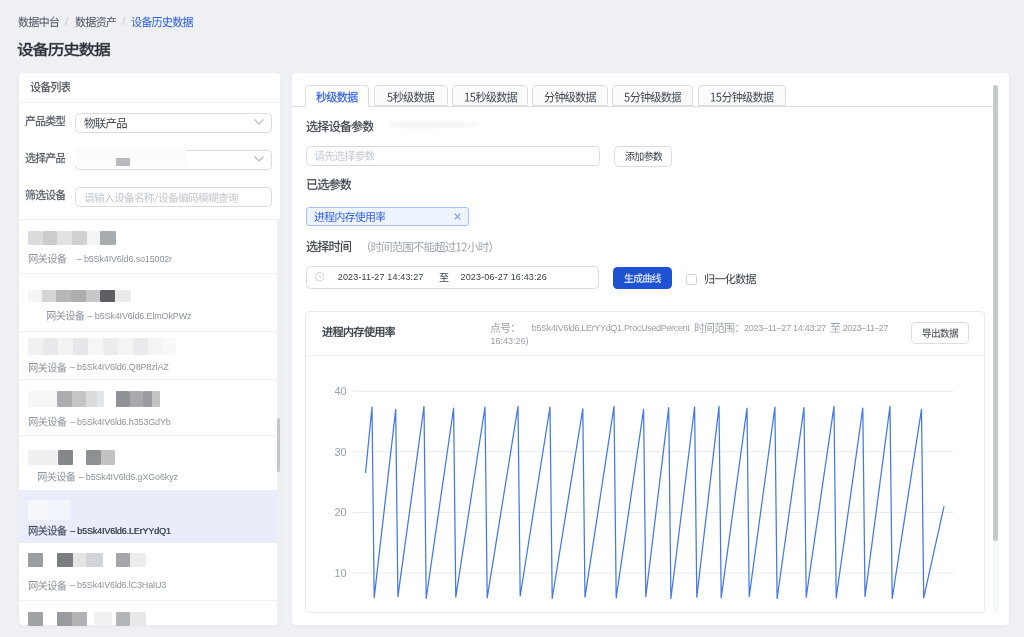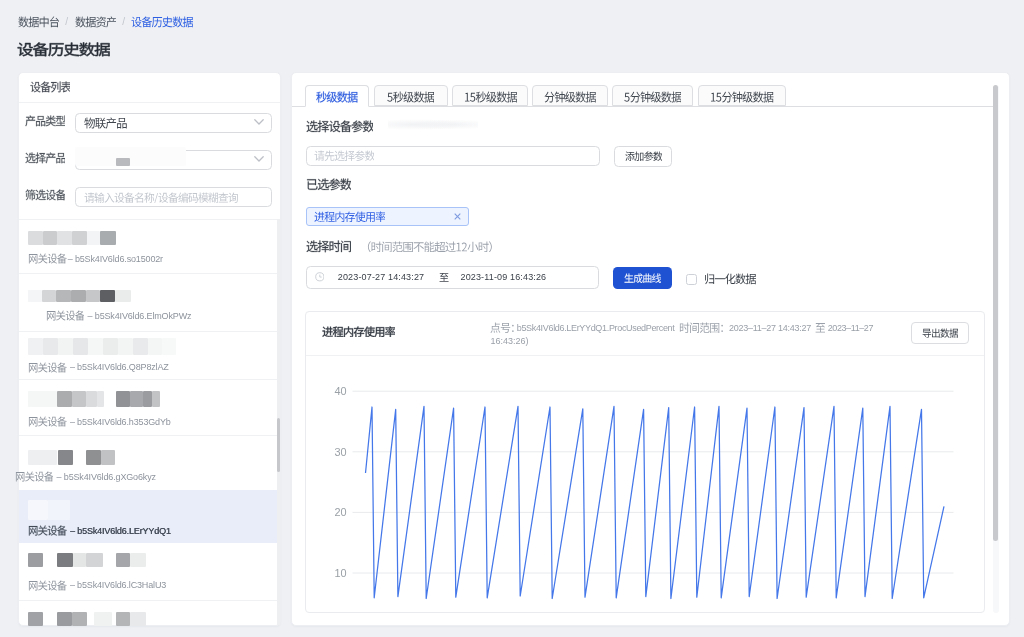--- a/index.html
+++ b/index.html
@@ -128,21 +128,21 @@
 <div class="abs" style="left:72.1px;top:231px;width:14.7px;height:14px;background:#cfd1d3;border-radius:1px"></div>
 <div class="abs" style="left:86.8px;top:231px;width:13px;height:14px;background:#f3f4f5;border-radius:1px"></div>
 <div class="abs" style="left:99.8px;top:231px;width:16px;height:14px;background:#a9acaf;border-radius:1px"></div>
 <div class="row" style="left:28.3px;top:252.2px;height:13px">
 <svg class="ct" style="width:38.4px;height:11.04px;" viewBox="0 0 3720 1000" preserveAspectRatio="none" fill="#8d939c">
       <use href="#u7F51" x="0"></use>
       <use href="#u5173" x="930"></use>
       <use href="#u8BBE" x="1860"></use>
       <use href="#u5907" x="2790"></use>
     </svg>
-<span style="font-size:9px;letter-spacing:-0.15px;color:#8d939c;margin-left:1px">– b5Sk4IV6ld6.so15002r</span>
+<span style="font-size:9px;letter-spacing:-0.15px;color:#8d939c;margin-left:10px">– b5Sk4IV6ld6.so15002r</span>
 </div>
 <div class="sep" style="left:19px;top:272.8px;width:261px"></div>
 <div class="abs" style="left:28px;top:289.8px;width:14px;height:12.4px;background:#f4f5f6;border-radius:1px"></div>
 <div class="abs" style="left:42px;top:289.8px;width:14px;height:12.4px;background:#d3d5d6;border-radius:1px"></div>
 <div class="abs" style="left:56px;top:289.8px;width:15px;height:12.4px;background:#b5b7b9;border-radius:1px"></div>
 <div class="abs" style="left:71px;top:289.8px;width:15px;height:12.4px;background:#abadaf;border-radius:1px"></div>
 <div class="abs" style="left:86px;top:289.8px;width:14px;height:12.4px;background:#c5c7c9;border-radius:1px"></div>
 <div class="abs" style="left:100px;top:289.8px;width:15px;height:12.4px;background:#5d5f62;border-radius:1px"></div>
 <div class="abs" style="left:115px;top:289.8px;width:16px;height:12.4px;background:#eaebeb;border-radius:1px"></div>
 <div class="row" style="left:46px;top:309.2px;height:13px">
@@ -191,21 +191,21 @@
       <use href="#u8BBE" x="1860"></use>
       <use href="#u5907" x="2790"></use>
     </svg>
 <span style="font-size:9px;letter-spacing:-0.15px;color:#8d939c;margin-left:3.2px">– b5Sk4IV6ld6.h353GdYb</span>
 </div>
 <div class="sep" style="left:19px;top:435.4px;width:261px"></div>
 <div class="abs" style="left:28px;top:450px;width:28.7px;height:14.8px;background:#eeeff0;border-radius:1px"></div>
 <div class="abs" style="left:58px;top:450px;width:14.7px;height:14.8px;background:#85878a;border-radius:1px"></div>
 <div class="abs" style="left:86px;top:450px;width:14.7px;height:14.8px;background:#8e9092;border-radius:1px"></div>
 <div class="abs" style="left:100.7px;top:450px;width:14.7px;height:14.8px;background:#c0c2c4;border-radius:1px"></div>
-<div class="row" style="left:15px;top:470.3px;height:13px">
+<div class="row" style="left:37px;top:470.3px;height:13px">
 <svg class="ct" style="width:38.4px;height:11.04px;" viewBox="0 0 3720 1000" preserveAspectRatio="none" fill="#8d939c">
       <use href="#u7F51" x="0"></use>
       <use href="#u5173" x="930"></use>
       <use href="#u8BBE" x="1860"></use>
       <use href="#u5907" x="2790"></use>
     </svg>
 <span style="font-size:9px;letter-spacing:-0.15px;color:#8d939c;margin-left:3.2px">– b5Sk4IV6ld6.gXGo6kyz</span>
 </div>
 <div class="abs" style="left:19px;top:490px;width:258px;height:52.60000000000002px;background:#e8edf9"></div>
 <div class="abs" style="left:28px;top:499.6px;width:20px;height:20.8px;background:rgba(255,255,255,0.55);border-radius:1px"></div>
@@ -379,27 +379,27 @@
       <use href="#u5C0F" x="9402"></use>
       <use href="#u65F6" x="10332"></use>
       <use href="#uFF09" x="11262"></use>
     </svg>
   </div>
 <div class="ctl" style="left:305.8px;top:266.3px;width:293.7px;height:22.3px"></div>
 <svg class="abs" style="left:314.6px;top:272.4px" width="9.6" height="9.6" viewBox="0 0 11 11" fill="none" stroke="#c7cbd1" stroke-width="1">
     <circle cx="5.5" cy="5.5" r="4.7"></circle>
     <path d="M5.5 3 V5.8 H7.6"></path>
   </svg>
-<div class="abs" style="left:337.8px;top:272.3px;font-size:9px;letter-spacing:0.15px;color:#3a4049">2023-07-27 14:43:27</div>
+<div class="abs" style="left:337.8px;top:272.3px;font-size:9px;letter-spacing:0.15px;color:#3a4049">2023-11-27 14:43:27</div>
 <div class="abs" style="left:439.2px;top:271.99px">
     <svg class="ct" style="width:9.4px;height:10.61px;" viewBox="0 0 930 1000" preserveAspectRatio="none" fill="#40454e">
       <use href="#u81F3" x="0"></use>
     </svg>
   </div>
-<div class="abs" style="left:460.5px;top:272.3px;font-size:9px;letter-spacing:0.15px;color:#3a4049">2023-11-09 16:43:26</div>
+<div class="abs" style="left:460.5px;top:272.3px;font-size:9px;letter-spacing:0.15px;color:#3a4049">2023-06-27 16:43:26</div>
 <div class="abs" style="left:613.3px;top:266.5px;width:59px;height:22.4px;background:#1e52d3;border-radius:4.5px;display:flex;align-items:center;justify-content:center">
     <svg class="ct" style="width:36.8px;height:10.38px;" viewBox="0 0 3720 1000" preserveAspectRatio="none" fill="#ffffff" stroke="#ffffff" stroke-width="14">
       <use href="#u751F" x="0"></use>
       <use href="#u6210" x="930"></use>
       <use href="#u66F2" x="1860"></use>
       <use href="#u7EBF" x="2790"></use>
     </svg>
   </div>
 <div class="abs" style="left:686.3px;top:273.6px;width:11px;height:11px;background:#fff;border:1px solid #ced2d8;border-radius:2.5px"></div>
 <div class="abs" style="left:703.8px;top:273.36px">
@@ -423,21 +423,21 @@
       <use href="#u7528" x="4650"></use>
       <use href="#u7387" x="5580"></use>
     </svg>
   </div>
 <div class="row" style="left:490px;top:322.3px;height:11.5px;color:#9aa0a9;font-size:9px">
 <svg class="ct" style="width:25.76px;height:11.4px;" viewBox="0 0 2372 1000" preserveAspectRatio="none" fill="#9aa0a9">
       <use href="#u70B9" x="0"></use>
       <use href="#u53F7" x="930"></use>
       <use href="#uFF1A" x="1860"></use>
     </svg>
-<span style="margin-left:1px;letter-spacing:-0.33px">b5Sk4IV6ld6.LErYYdQ1.ProcUsedPercent</span>
+<span style="margin-left:16px;letter-spacing:-0.33px">b5Sk4IV6ld6.LErYYdQ1.ProcUsedPercent</span>
 <svg class="ct" style="width:45.96px;height:11.4px;margin-left:4.5px;" viewBox="0 0 4232 1000" preserveAspectRatio="none" fill="#9aa0a9">
       <use href="#u65F6" x="0"></use>
       <use href="#u95F4" x="930"></use>
       <use href="#u8303" x="1860"></use>
       <use href="#u56F4" x="2790"></use>
       <use href="#uFF1A" x="3720"></use>
     </svg>
 <span style="margin-left:4px;letter-spacing:-0.25px">2023–11–27 14:43:27</span>
 <svg class="ct" style="width:10.1px;height:11.4px;margin-left:3.5px;" viewBox="0 0 930 1000" preserveAspectRatio="none" fill="#9aa0a9">
       <use href="#u81F3" x="0"></use>

